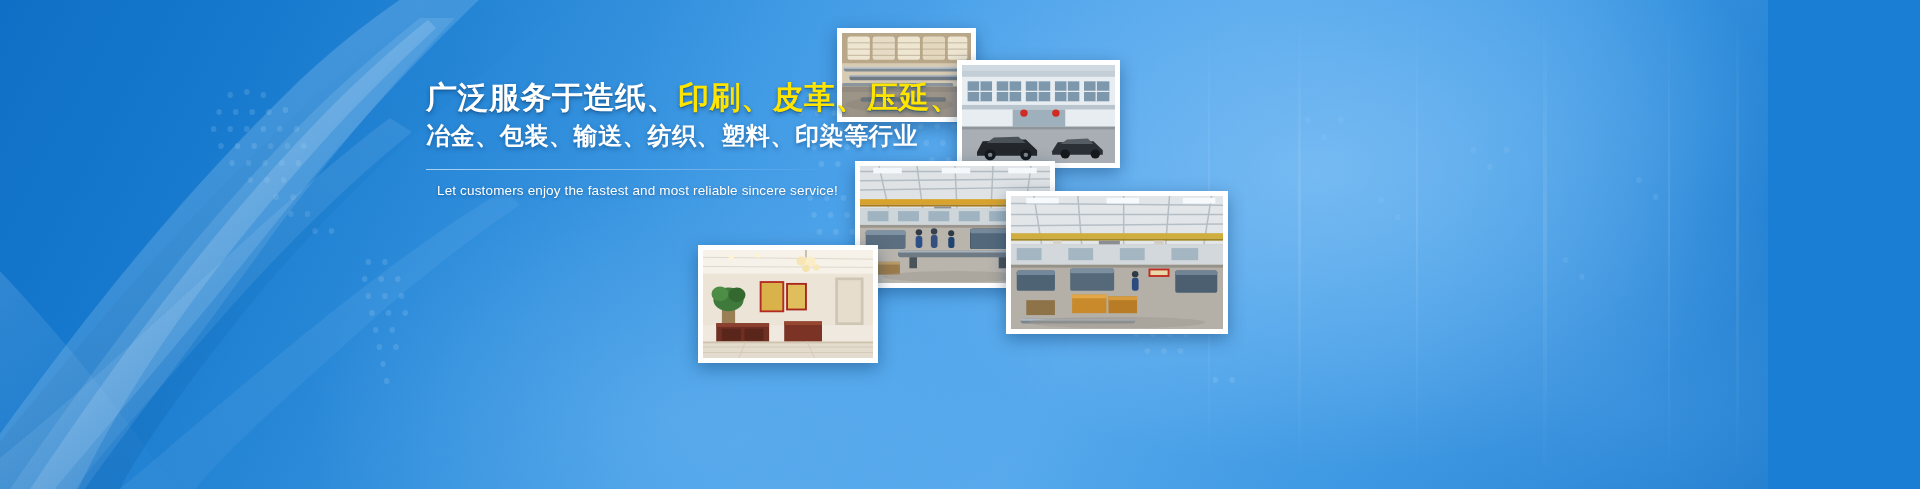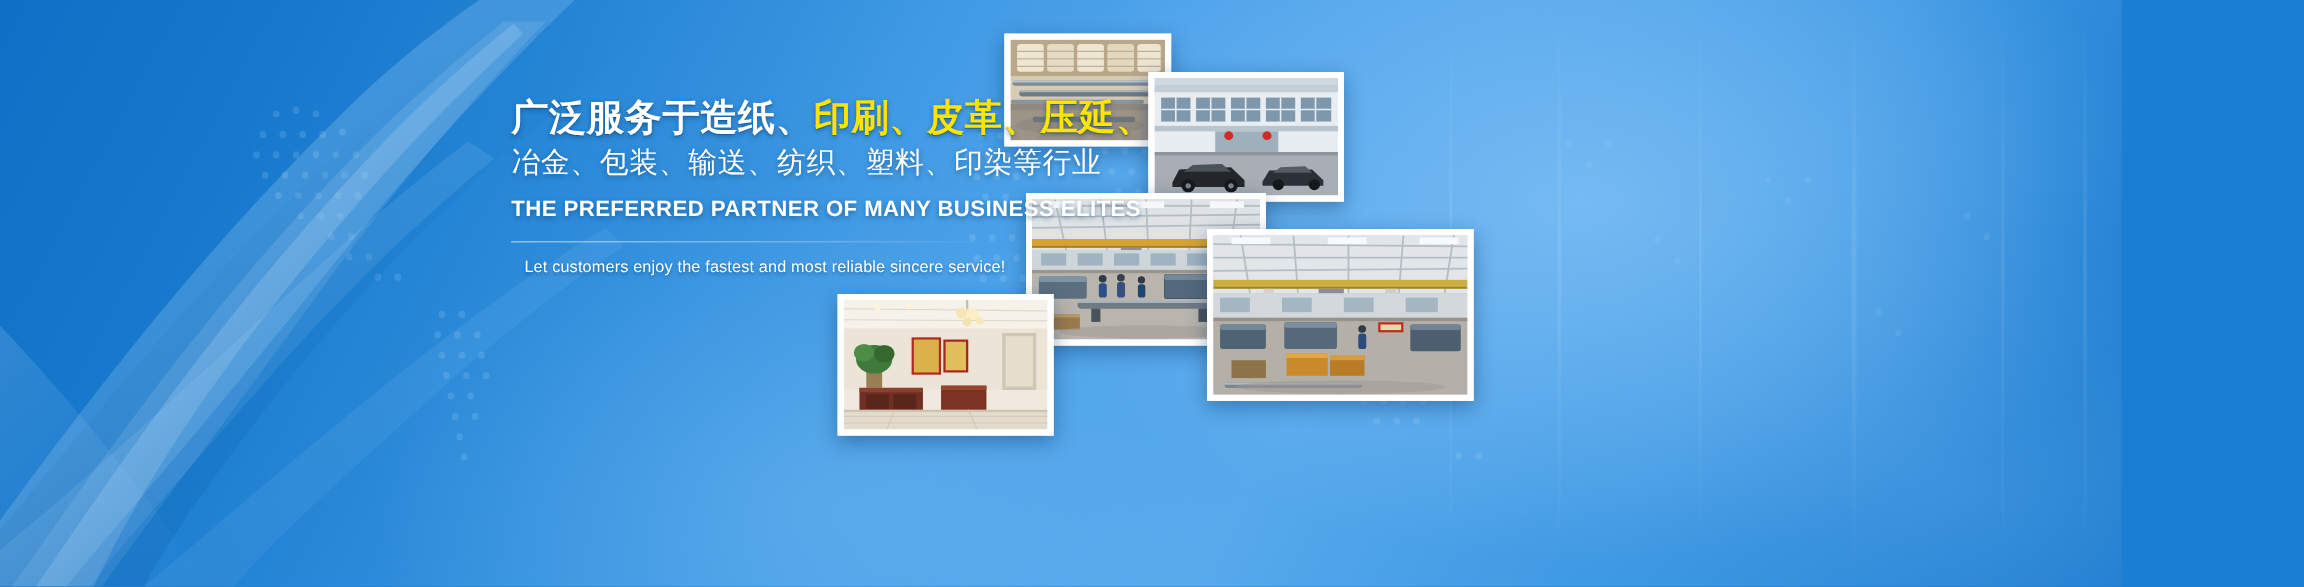--- a/index.html
+++ b/index.html
@@ -77,21 +77,21 @@
     font-weight:bold;
     color:#ffffff;
     letter-spacing:.5px;
     white-space:nowrap;
     text-shadow:0 2px 4px rgba(8,60,110,.55), 0 1px 0 rgba(10,70,130,.45);
   }
   .headline .hl { color:#ffe400; }
   .headline-2 {
     font-size:24px;
     line-height:34px;
-    font-weight:normal;
+    font-weight:bold;
     color:#ffffff;
     letter-spacing:.6px;
     white-space:nowrap;
     margin-top:2px;
     text-shadow:0 2px 4px rgba(8,60,110,.5);
   }
   .subtitle-en {
     margin-top:10px;
     font-size:18.5px;
     font-weight:bold;
@@ -410,21 +410,20 @@
       <rect x="520" y="0" width="2" height="489" fill="url(#st)"></rect>
       <rect x="588" y="0" width="3" height="489" fill="url(#st)"></rect>
     </svg>
   </div>
 
   <div class="copy">
     <div class="headline">
       <span>广泛服务于造纸、</span><span class="hl">印刷、皮革、压延、</span>
     </div>
     <div class="headline-2">冶金、包装、输送、纺织、塑料、印染等行业</div>
-    <div class="subtitle-en">THE PREFERRED PARTNER OF MANY BUSINESS ELITES</div>
     <div class="rule"></div>
     <div class="tagline">Let customers enjoy the fastest and most reliable sincere service!</div>
   </div>
 
   <div class="collage">
 
     <div class="photo p-rolls">
       <div class="inner">
         <svg viewBox="0 0 139 94" preserveAspectRatio="none" aria-hidden="true">
           <rect width="139" height="94" fill="#cdbda4"></rect>

